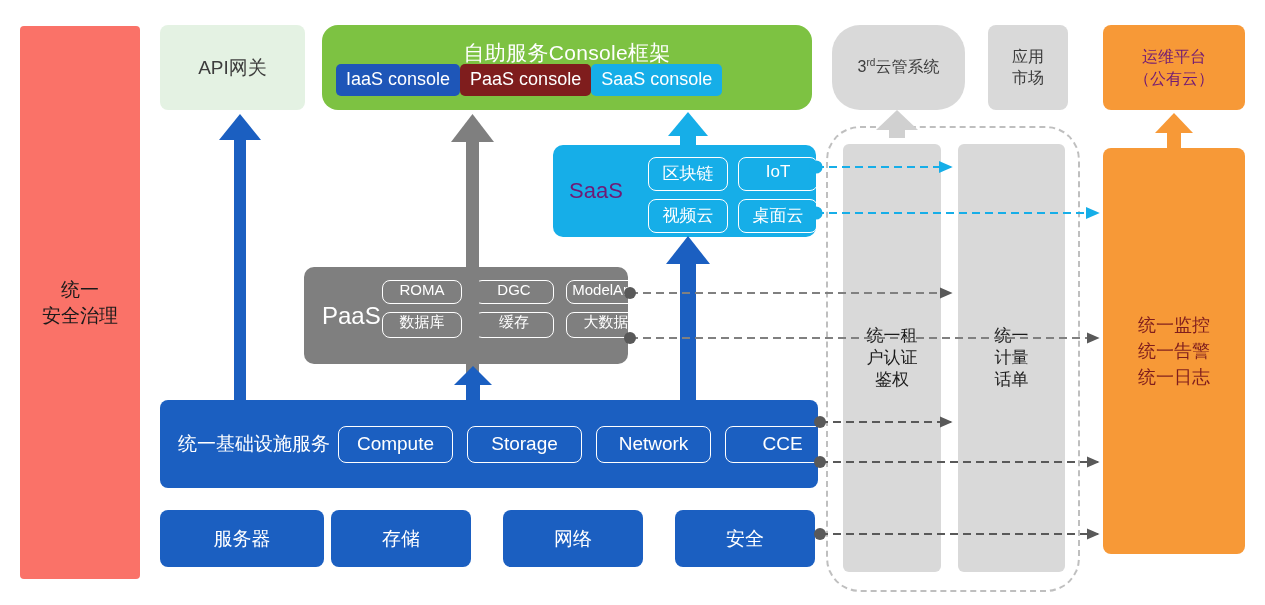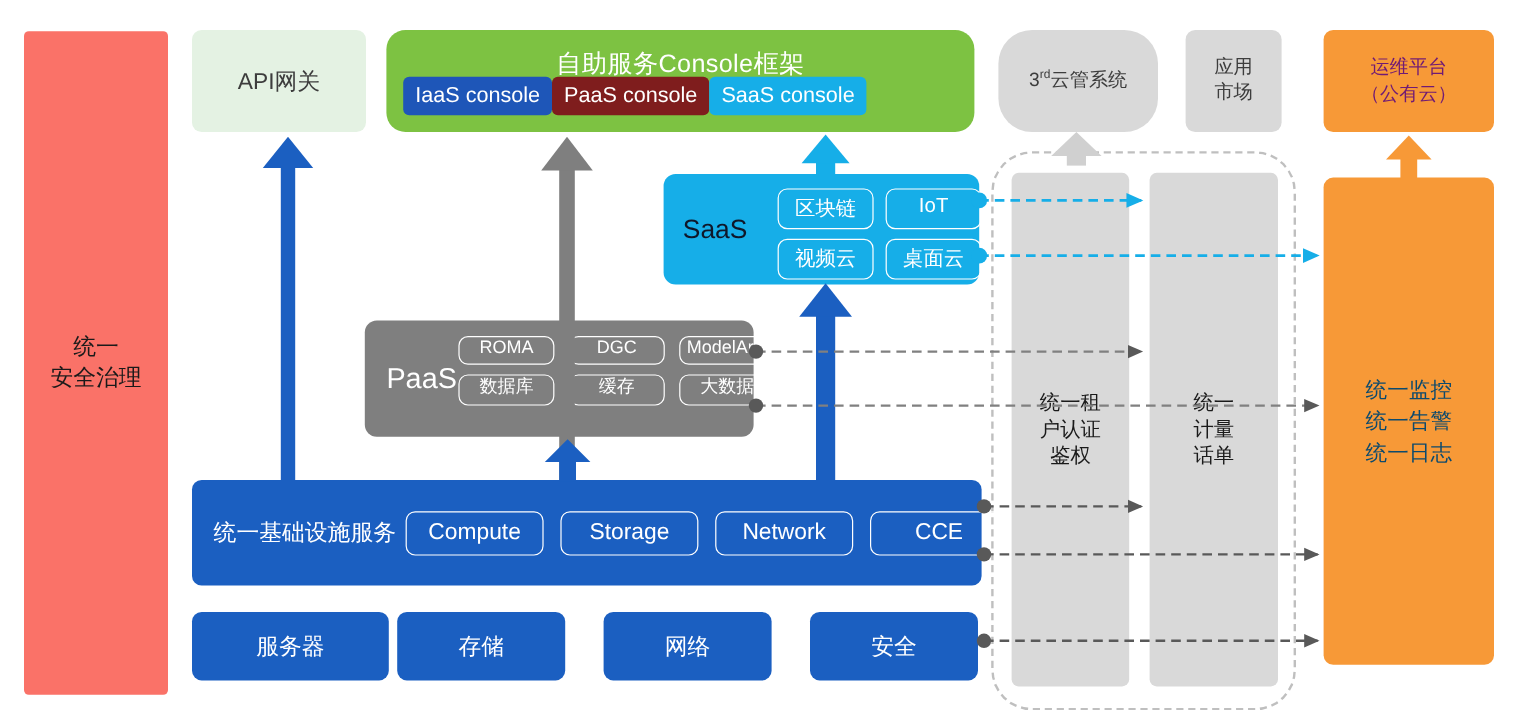--- a/index.html
+++ b/index.html
@@ -77,34 +77,34 @@
   
   .orange-top{
     background:#F79937;
     color:#701a75;
     font-size:16px;
     line-height:1.35;
     border-radius:8px;
   }
   .orange-panel{
     background:#F79937;
-    color:#0c4a6e;
+    color:#7f1d1d;
     font-size:18px;
     line-height:1.45;
     border-radius:8px;
   }
 
   
   .saas-box{
     background:#16AEE8;
     border-radius:10px;
     justify-content:flex-start;
     padding-left:16px;
   }
-  .saas-label{color:#0f172a;font-size:22px;}
+  .saas-label{color:#701a75;font-size:22px;}
   .saas-grid{
     position:absolute;
     left:95px;top:12px;
     display:grid;
     grid-template-columns:auto auto;
     gap:8px 10px;
   }
   .pill{
     border:1.6px solid #ffffff;
     border-radius:8px;

